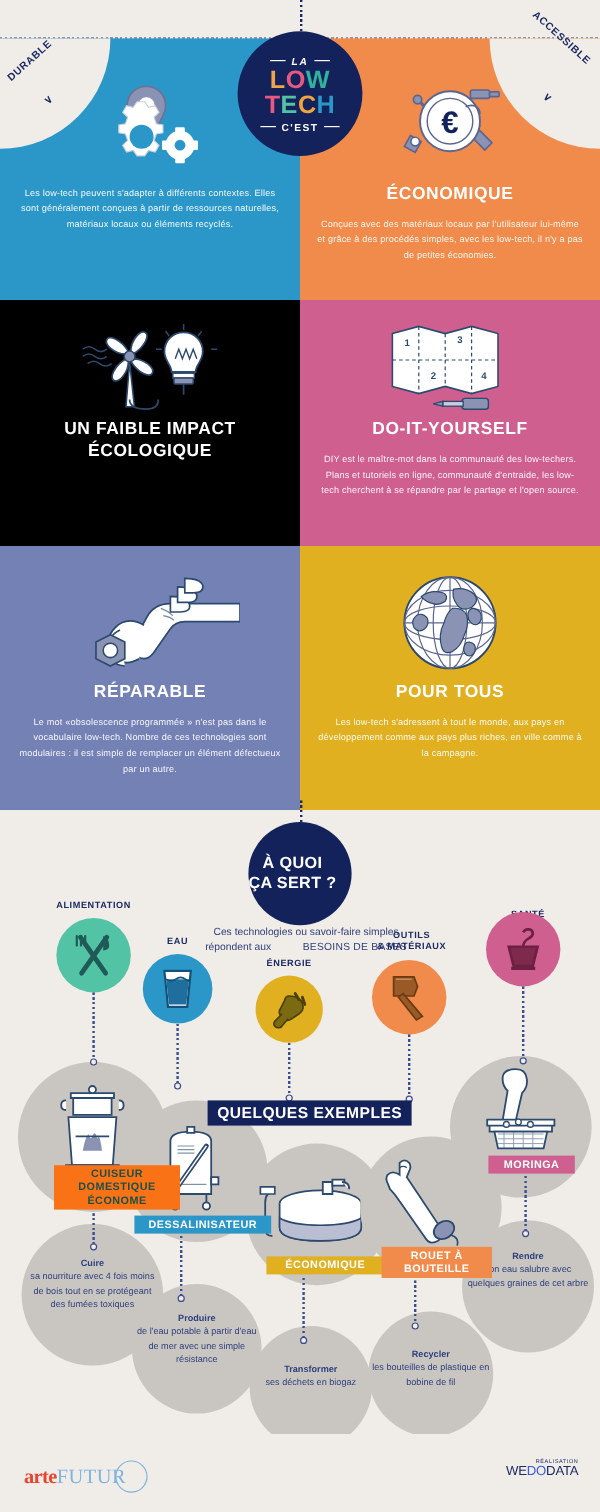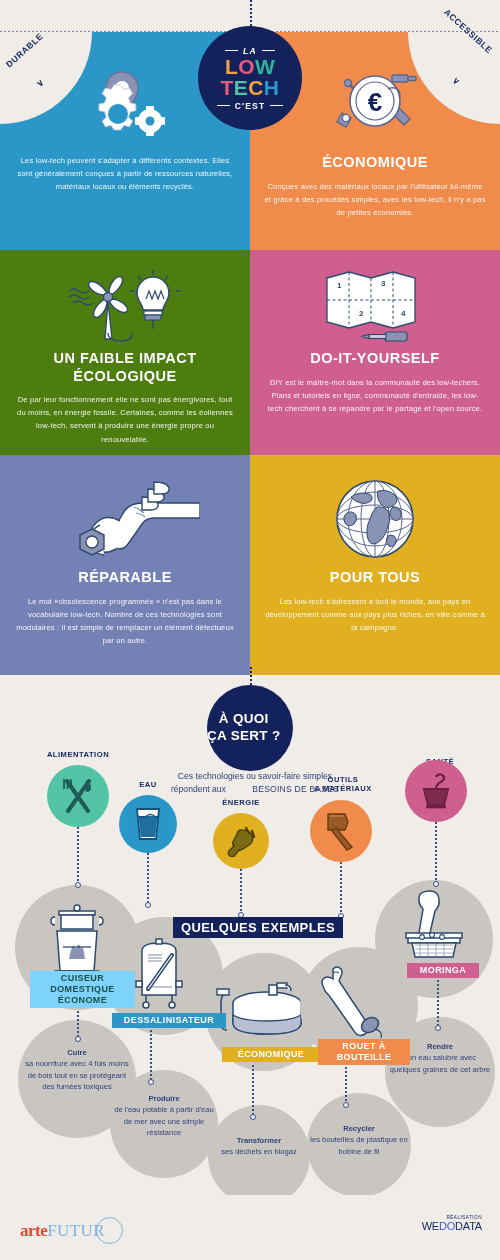--- a/index.html
+++ b/index.html
@@ -15,21 +15,21 @@
   
   .topstrip{position:absolute;left:0;top:0;width:500px;height:32px;background:#f0ece7;}
   .dotline-h{position:absolute;left:0;width:500px;height:2px;
     background:repeating-linear-gradient(to right,#1b2a63 0 2px,transparent 2px 4px);opacity:.55;}
 
   
   .grid{position:absolute;left:0;top:32px;width:500px;height:643px;}
   .cell{position:absolute;width:250px;box-sizing:border-box;padding:0 14px;text-align:center;color:#fff;}
   .c1{left:0;top:0;height:218px;background:#2b97c9;}
   .c2{left:250px;top:0;height:218px;background:#f18b4b;}
-  .c3{left:0;top:218px;height:205px;background:#4d7c0f;}
+  .c3{left:0;top:218px;height:205px;background:#000000;}
   .c4{left:250px;top:218px;height:205px;background:#cf5f8e;}
   .c5{left:0;top:423px;height:220px;background:#7481b5;}
   .c6{left:250px;top:423px;height:220px;background:#e0b020;}
 
   .cell h2{
     font-size:14.5px;font-weight:bold;letter-spacing:.5px;margin:0 0 8px;
     line-height:1.22;text-transform:uppercase;
   }
   .cell p{
     font-size:7.6px;line-height:1.72;margin:0;color:rgba(255,255,255,.93);
@@ -201,21 +201,20 @@
             <path d="M88 6v-5M76 11l-3-4M100 11l3-4M70 22h-5M111 22h5"></path>
           </g>
           <path d="M88 8c-9 0-16 7-16 16 0 8 6 11 6 17h20c0-6 6-9 6-17 0-9-7-16-16-16z" fill="#fff" stroke="#2c4a6e" stroke-width="1.5"></path>
           <rect x="79" y="42" width="18" height="4" fill="#fff" stroke="#2c4a6e" stroke-width="1.2"></rect>
           <rect x="80" y="46" width="16" height="5" rx="1" fill="#8b93b5" stroke="#2c4a6e" stroke-width="1.2"></rect>
           <path d="M81 30l3-8 3 8 3-8 3 8 3-8 3 8" stroke="#2c4a6e" stroke-width="1.2" fill="none"></path>
           <path d="M88 51v9" stroke="#2c4a6e" stroke-width="1.4" fill="none"></path>
         </svg>
       </div>
       <h2><span>UN FAIBLE IMPACT</span><br><span>ÉCOLOGIQUE</span></h2>
-      <p>De par leur fonctionnement elle ne sont pas énergivores, tout du moins, en énergie fossile. Certaines, comme les éoliennes low-tech, servent à produire une énergie propre ou renouvelable.</p>
     </div>
 
     <div class="cell c4">
       <div class="ico">
         <svg width="108" height="80" viewBox="0 0 108 80">
           <g fill="#fff" stroke="#2c4a6e" stroke-width="1.3">
             <path d="M6 12 L28 6 L50 12 L72 6 L94 12 L94 56 L72 62 L50 56 L28 62 L6 56 Z"></path>
           </g>
           <g stroke="#2c4a6e" stroke-width="1" stroke-dasharray="3 2.5" fill="none">
             <path d="M28 6v56M50 12v44M72 6v56M6 34h88"></path>
@@ -395,21 +394,21 @@
           <path d="M10 14q-4 0-4 4t4 4M54 14q4 0 4 4t-4 4"></path>
           <path d="M12 28h40l-3 40H15z"></path>
           <path d="M10 68h44v6H10z"></path>
         </g>
         <g fill="#8b93b5">
           <path d="M24 56q2-12 5-14 1 6 3 2 2-6 4 2 2-6 4 10z"></path>
         </g>
         <path d="M18 44h28" stroke="#2c4a6e" stroke-width="1.3" fill="none"></path>
       </svg>
     </div>
-    <div class="ribbon" style="left:30px;top:296px;width:95px;background:#7dd3fc;color:#1b4f47">
+    <div class="ribbon" style="left:45px;top:296px;width:95px;background:#f97316;color:#1b4f47">
       <span>CUISEUR</span><br>
       <span>DOMESTIQUE</span><br>
       <span>ÉCONOME</span>
     </div>
     <div class="conn" style="left:77px;top:336px;height:28px"></div>
     <div class="greycirc" style="left:18px;top:345px;width:118px;height:118px"></div>
     <div class="desc" style="left:23px;top:372px;width:108px">
       <b>Cuire</b><br>
       <span>sa nourriture avec 4 fois moins de bois  tout en se protégeant des fumées toxiques</span>
     </div>

